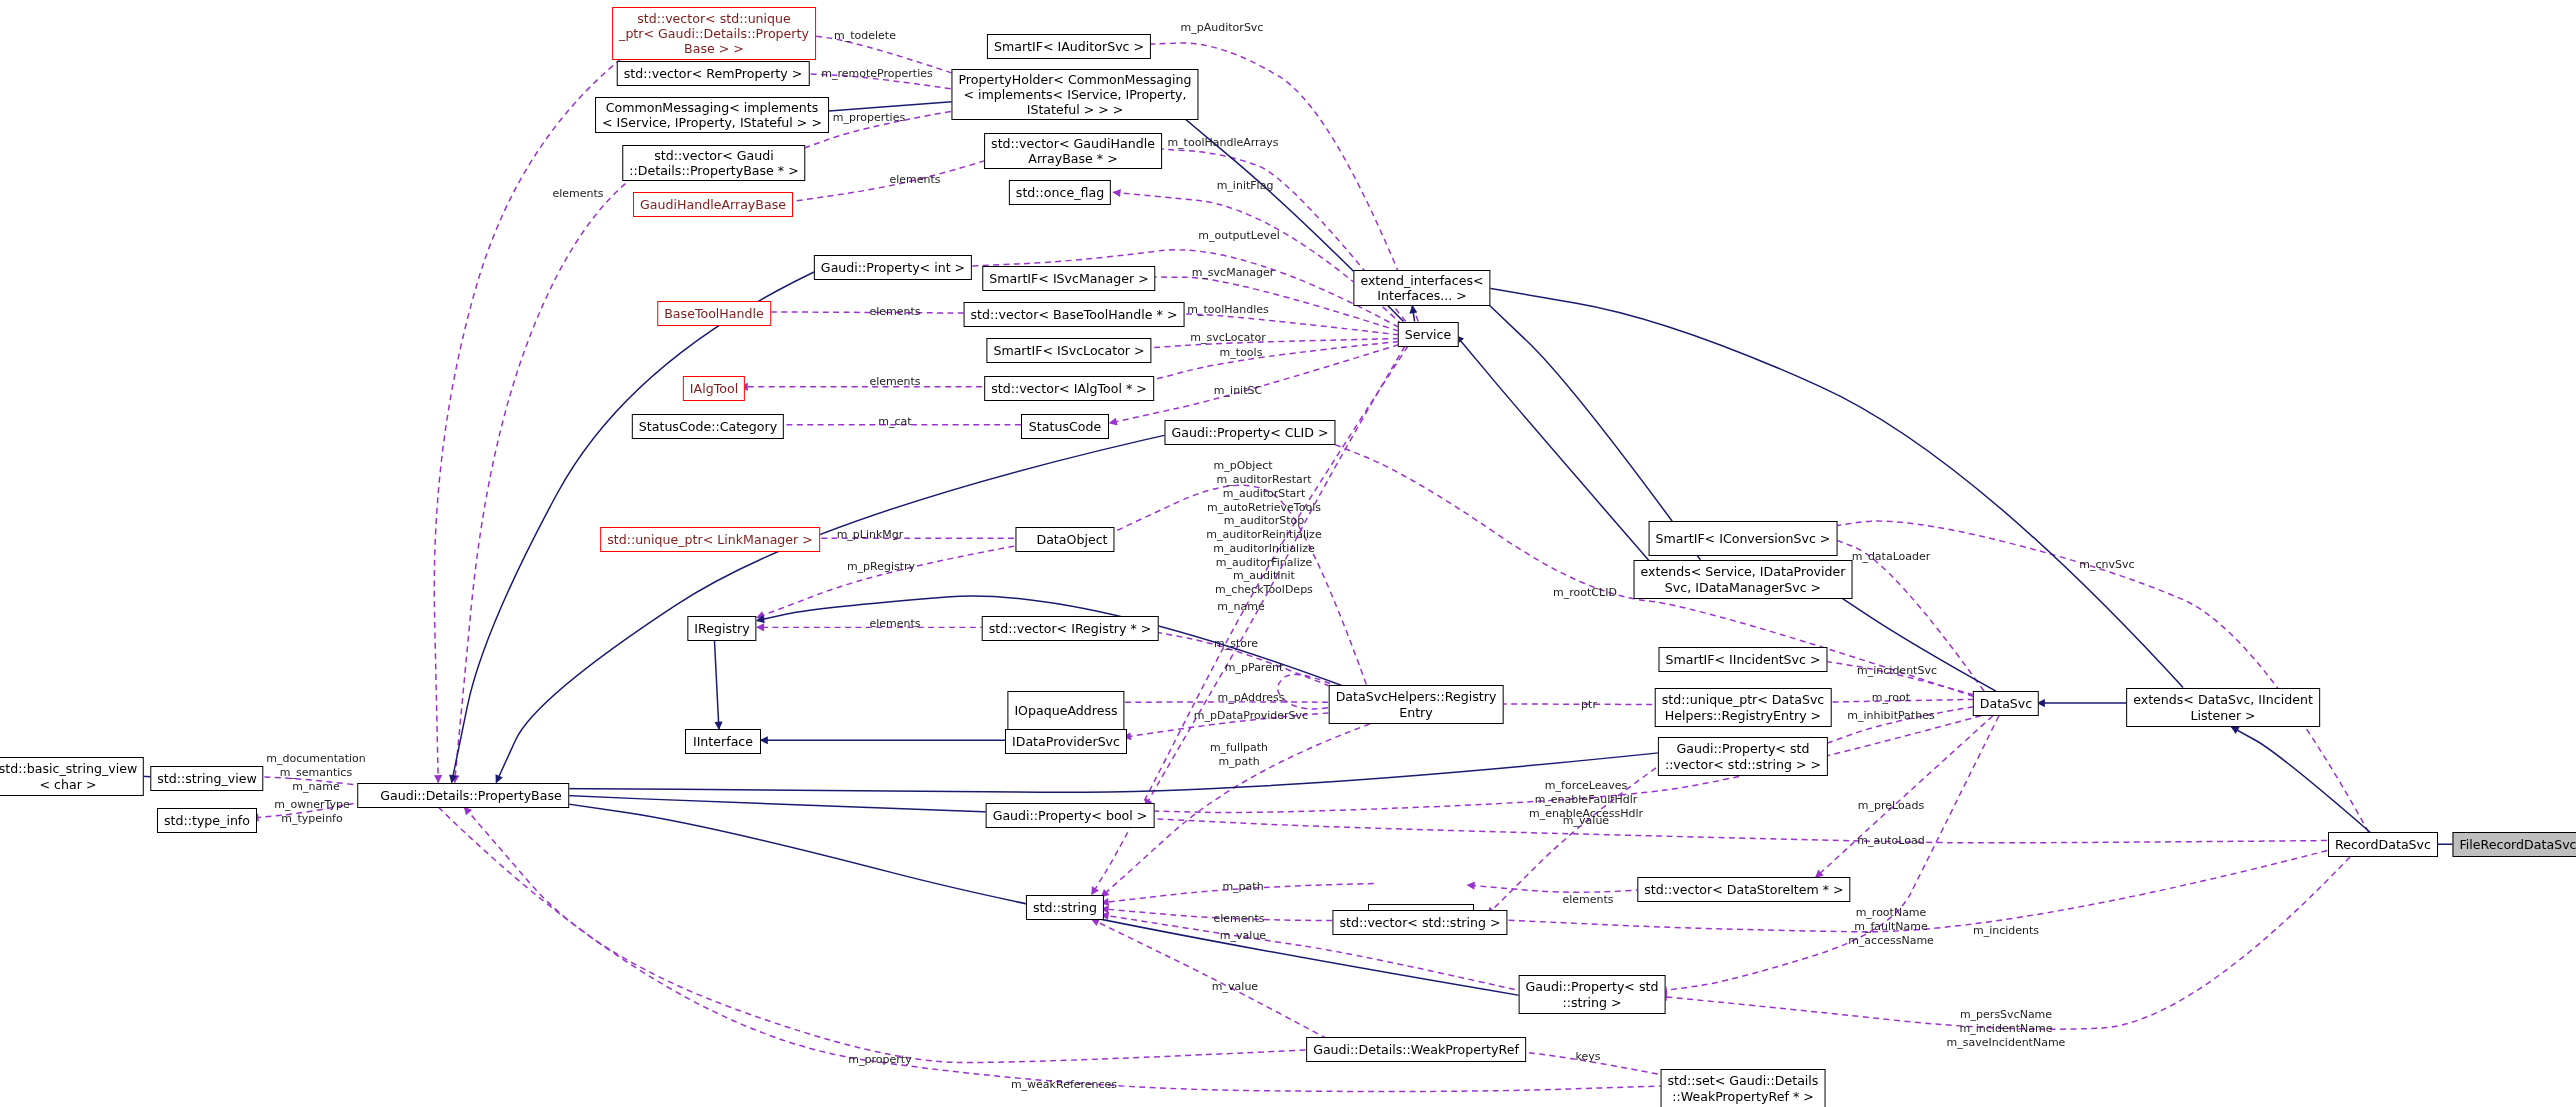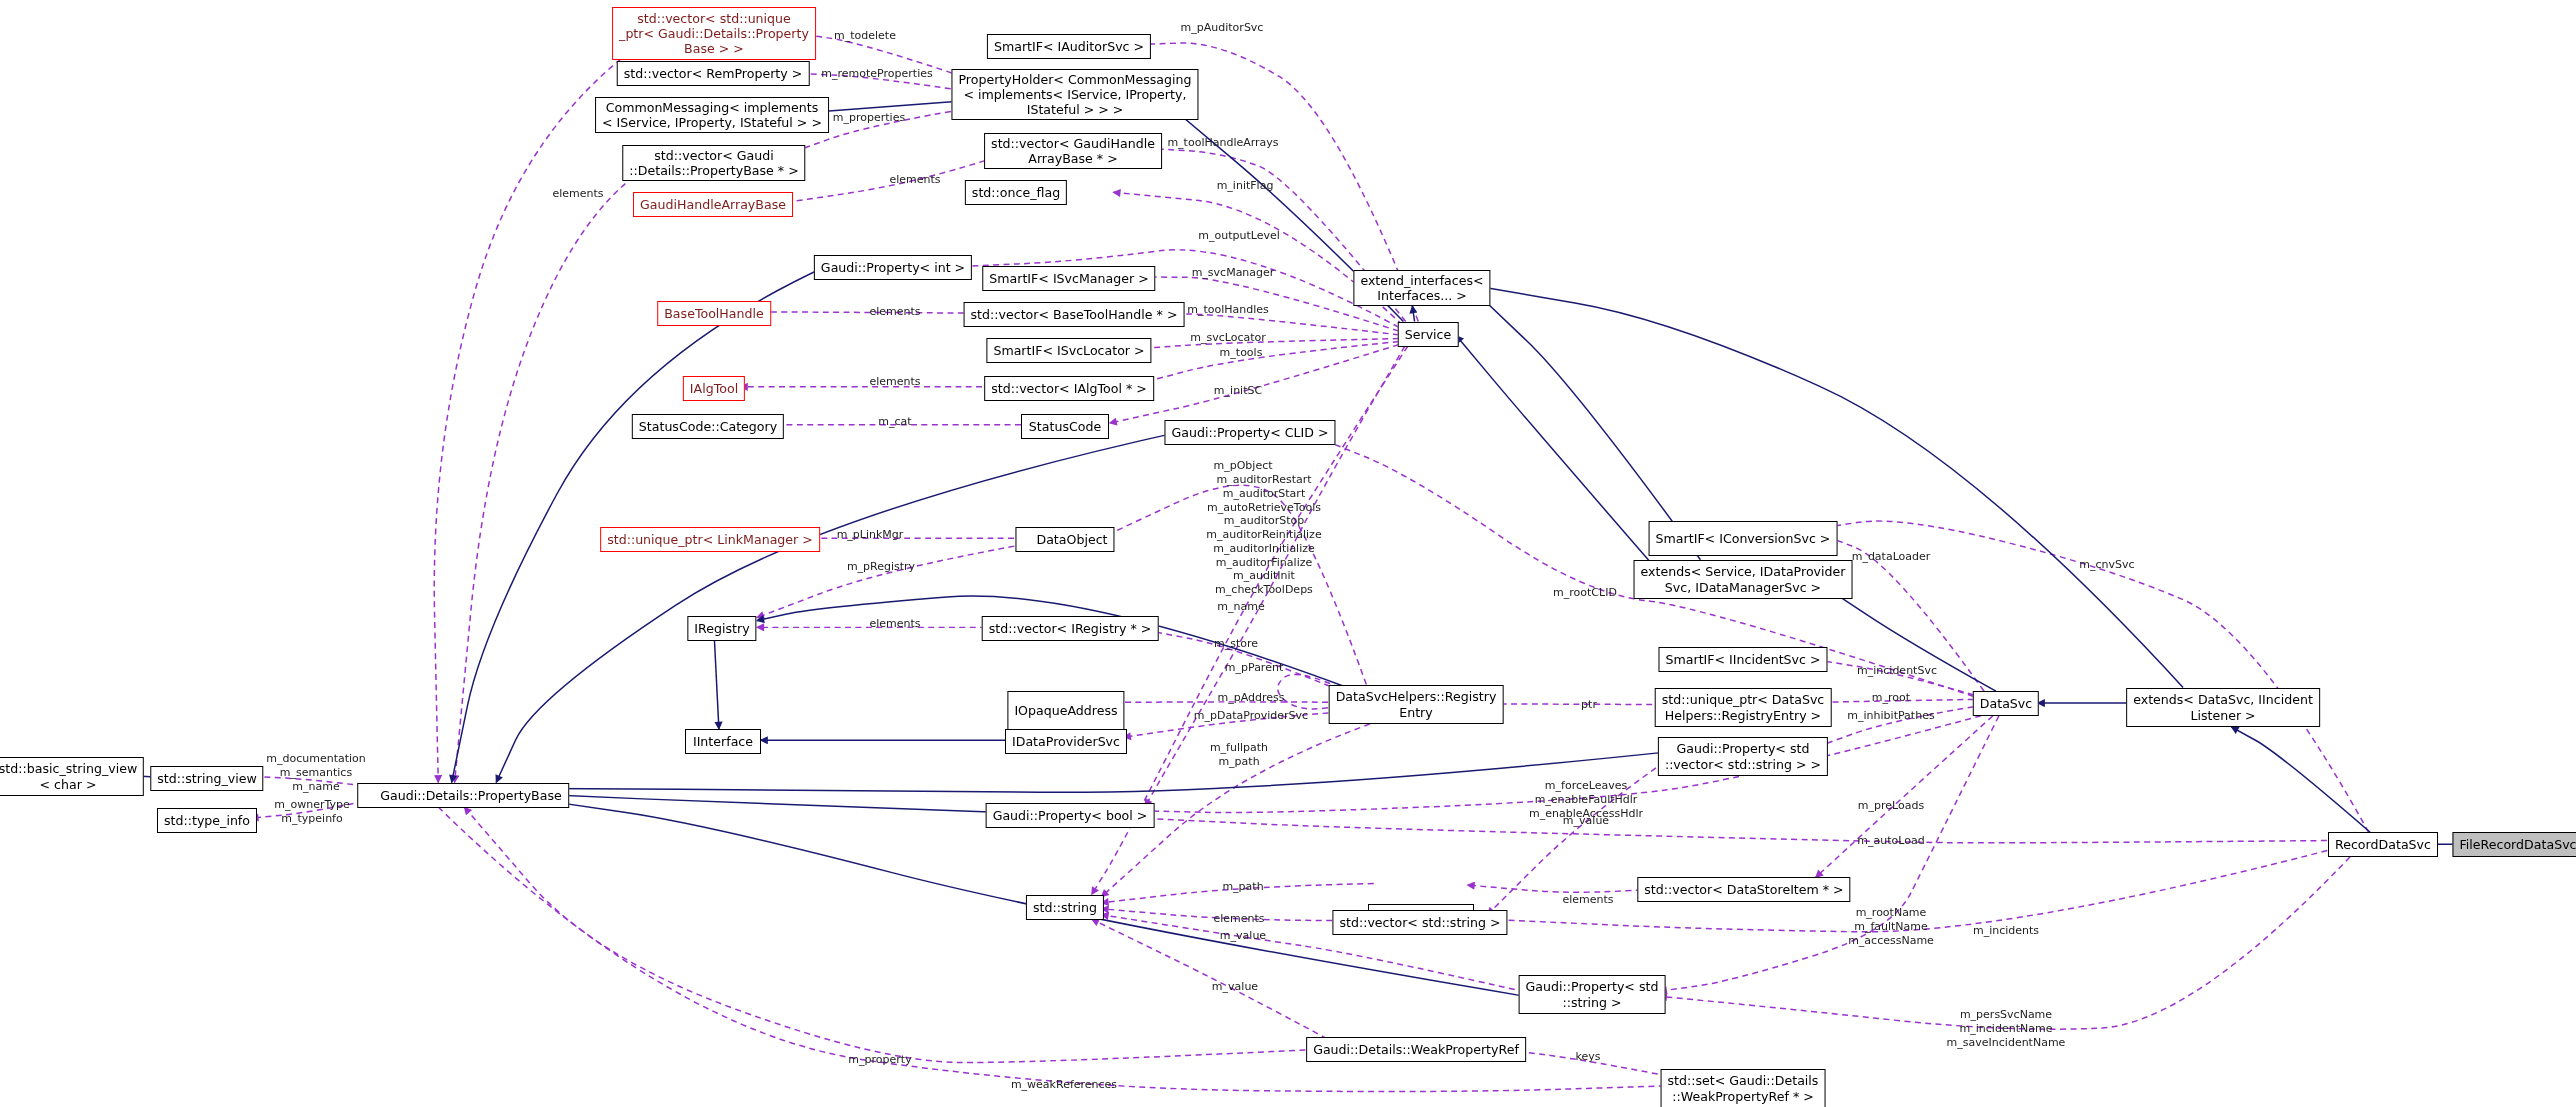--- a/index.html
+++ b/index.html
@@ -181,21 +181,21 @@
 &lt; IService, IProperty, IStateful &gt; &gt;</div>
     <div class="node" style="left: 714px; top: 145px; min-width: 145px; height: 36px;">std::vector&lt; Gaudi
 ::Details::PropertyBase * &gt;</div>
     <div class="node red" style="left: 713px; top: 192px; min-width: 122px; height: 24.5px;">GaudiHandleArrayBase</div>
     <div class="node" style="left: 1069px; top: 34px; min-width: 134px; height: 24.5px;">SmartIF&lt; IAuditorSvc &gt;</div>
     <div class="node" style="left: 1075px; top: 69px; min-width: 186px; height: 51px;">PropertyHolder&lt; CommonMessaging
 &lt; implements&lt; IService, IProperty,
 IStateful &gt; &gt; &gt;</div>
     <div class="node" style="left: 1073px; top: 133px; min-width: 156px; height: 36px;">std::vector&lt; GaudiHandle
 ArrayBase * &gt;</div>
-    <div class="node" style="left: 1016px; top: 180px; min-width: 85px; height: 24.5px; text-align: center;">std::once_flag</div>
+    <div class="node" style="left: 1060px; top: 180px; min-width: 85px; height: 24.5px; text-align: center;">std::once_flag</div>
     <div class="node" style="left: 893px; top: 255px; min-width: 131px; height: 24.5px;">Gaudi::Property&lt; int &gt;</div>
     <div class="node" style="left: 1069px; top: 266px; min-width: 140px; height: 24.5px;">SmartIF&lt; ISvcManager &gt;</div>
     <div class="node red" style="left: 714px; top: 301px; min-width: 91px; height: 24.5px;">BaseToolHandle</div>
     <div class="node" style="left: 1074px; top: 302px; min-width: 157px; height: 24.5px;">std::vector&lt; BaseToolHandle * &gt;</div>
     <div class="node" style="left: 1069px; top: 338px; min-width: 131px; height: 24.5px;">SmartIF&lt; ISvcLocator &gt;</div>
     <div class="node red" style="left: 714px; top: 376px; min-width: 53px; height: 24.5px;">IAlgTool</div>
     <div class="node" style="left: 1069px; top: 376px; min-width: 131px; height: 24.5px;">std::vector&lt; IAlgTool * &gt;</div>
     <div class="node" style="left: 708px; top: 414px; min-width: 120px; height: 24.5px;">StatusCode::Category</div>
     <div class="node" style="left: 1065px; top: 414px; min-width: 88px; height: 24.5px;">StatusCode</div>
     <div class="node" style="left: 1250px; top: 420px; min-width: 130px; height: 24.5px;">Gaudi::Property&lt; CLID &gt;</div>

